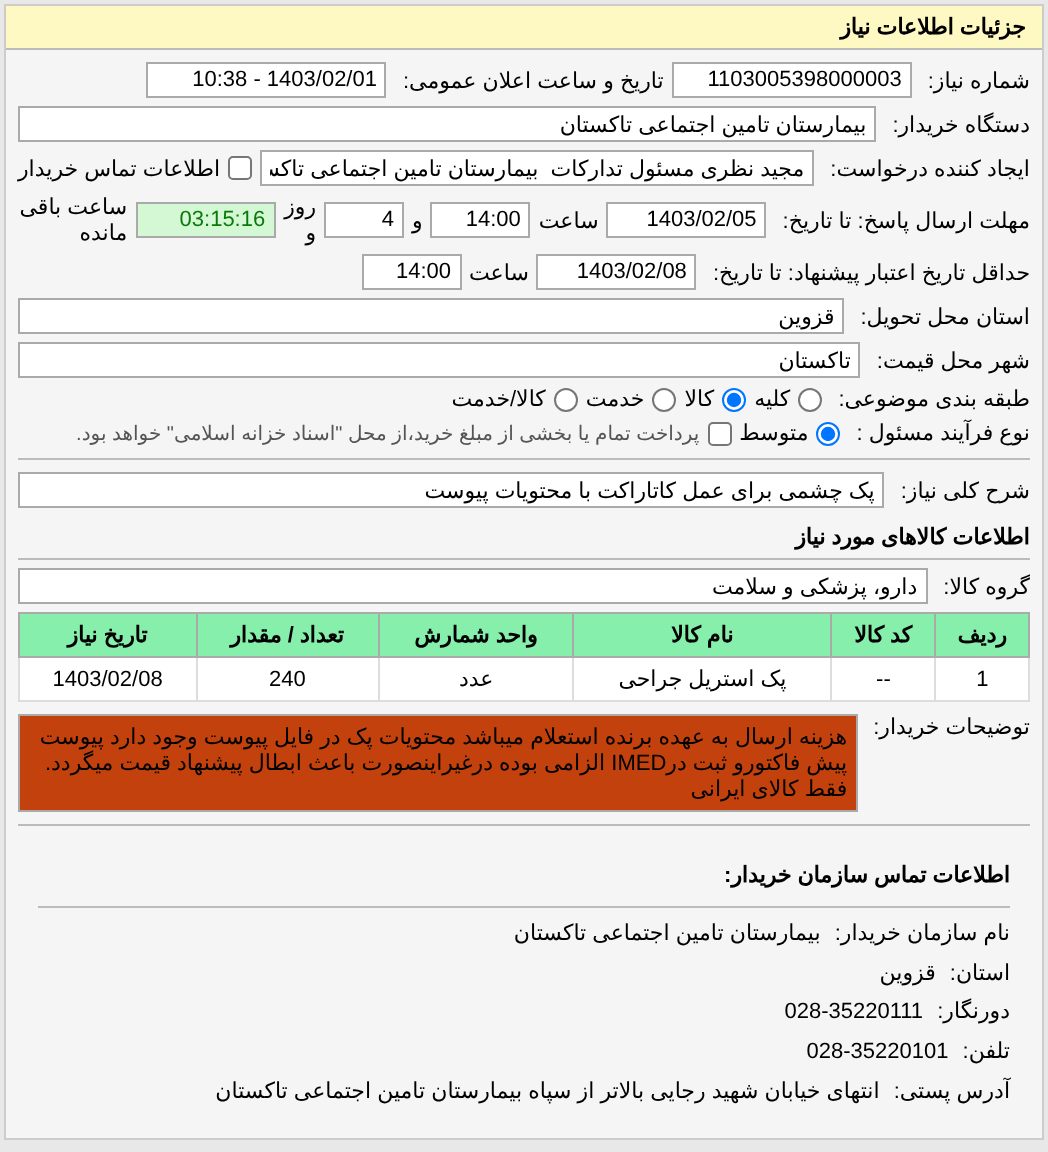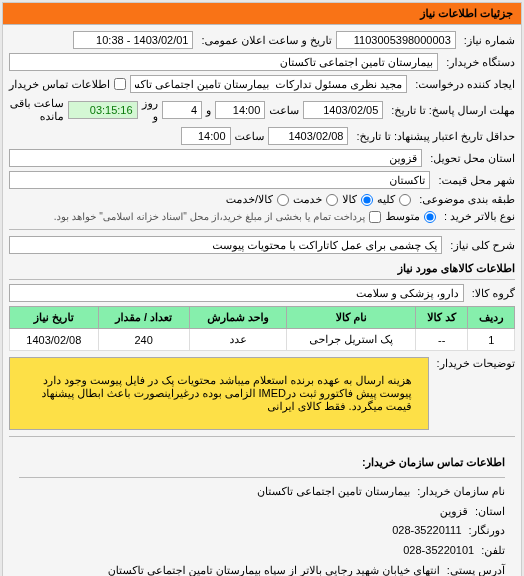--- a/index.html
+++ b/index.html
@@ -13,21 +13,21 @@
   font-size: 11px;
   direction: rtl;
   width: 524px;
 }
 .panel {
   background: #f5f5f5;
   border: 1px solid #ccc;
   margin: 2px;
 }
 .panel-header {
-  background: #f97316;
+  background: #fef9c3;
   padding: 4px 8px;
   font-weight: bold;
   border-bottom: 1px solid #bbb;
 }
 .panel-body {
   padding: 6px;
 }
 .row {
   display: flex;
   align-items: center;
@@ -102,23 +102,23 @@
 .divider {
   border: none;
   border-top: 1px solid #bbb;
   margin: 6px 0;
 }
 .note-text {
   font-size: 10px;
   color: #555;
 }
 .desc-box {
-  background: #fde047;
+  background: #c2410c;
   border: 1px solid #aaa;
-  padding: 16px;
+  padding: 4px;
   min-height: 30px;
   flex: 1;
 }
 </style>
 </head>
 <body>
 
 <div class="panel">
   <div class="panel-header">جزئیات اطلاعات نیاز</div>
   <div class="panel-body">
@@ -177,21 +177,21 @@
       <span>کلیه</span>
       <input type="radio" class="radio" checked="" style="">
       <span>کالا</span>
       <input type="radio" class="radio" style="">
       <span>خدمت</span>
       <input type="radio" class="radio" style="">
       <span>کالا/خدمت</span>
     </div>
 
     <div class="row">
-      <span class="label">نوع بالاتر خرید :</span>
+      <span class="label">نوع فرآیند مسئول :</span>
       <input type="radio" class="radio" checked="" style="">
       <span>متوسط</span>
       <input type="checkbox" class="checkbox" style="">
       <span class="note-text">پرداخت تمام یا بخشی از مبلغ خرید،از محل "اسناد خزانه اسلامی" خواهد بود.</span>
     </div>
 
     <hr class="divider">
 
     <div class="row">
       <span class="label">شرح کلی نیاز:</span>

